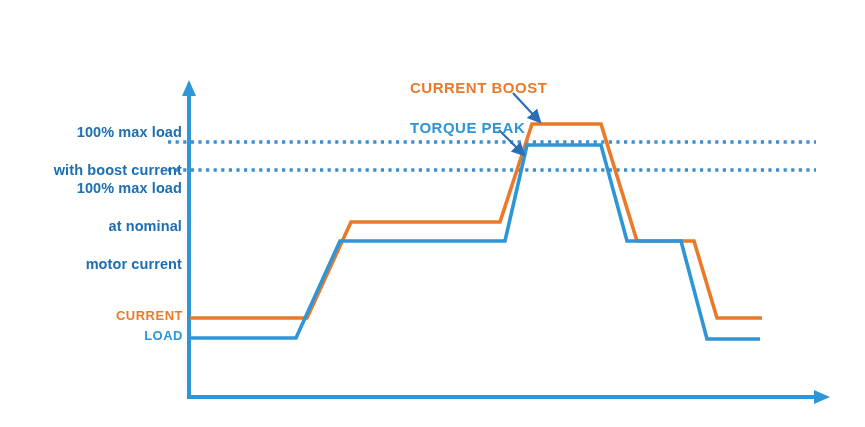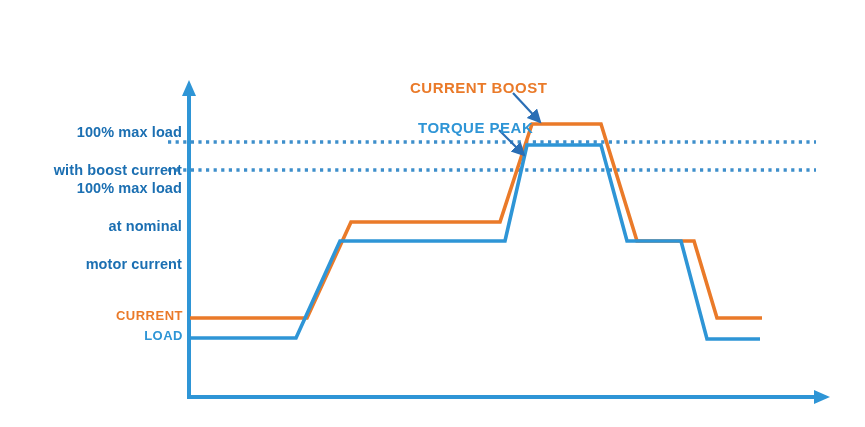--- a/index.html
+++ b/index.html
@@ -69,21 +69,20 @@
   }
   .lbl-boost {
     position: absolute;
     left: 410px;
     top: 79px;
   }
   .lbl-torque {
     position: absolute;
     left: 410px;
     top: 119px;
-    margin-left: 8px;
   }
 </style>
 </head>
 <body>
 
 <div id="stage">
 
   <svg class="chart-canvas" viewBox="0 0 865 427" xmlns="http://www.w3.org/2000/svg">
 
     <g>

